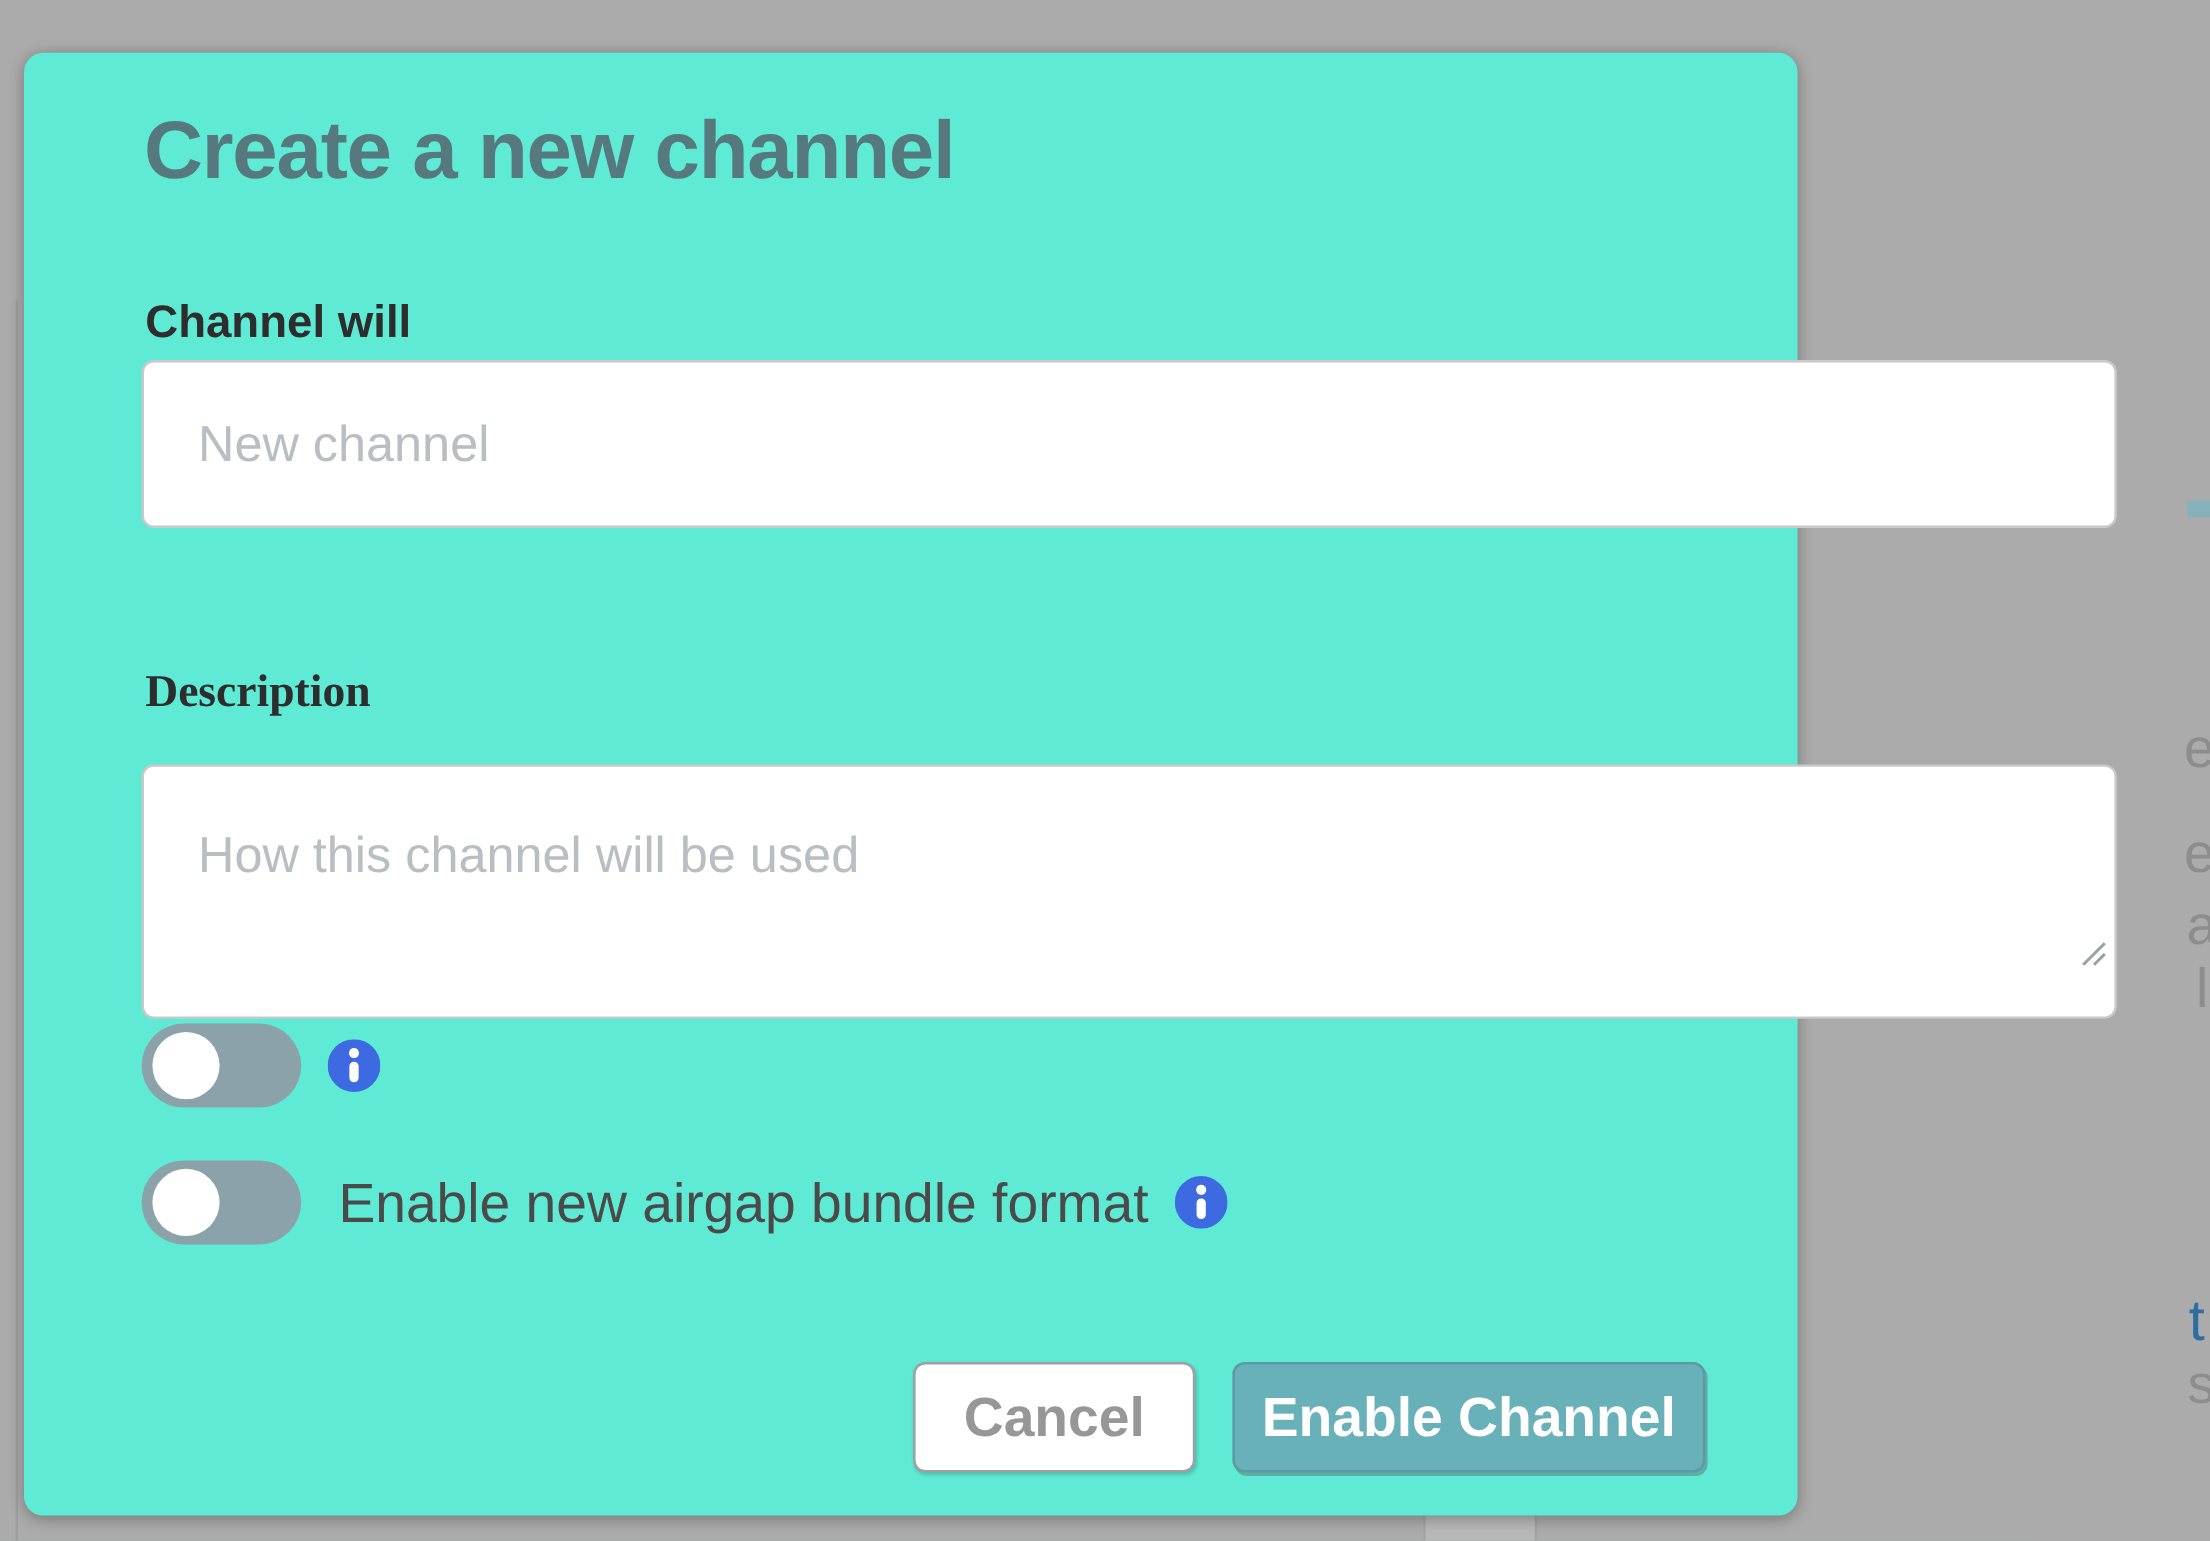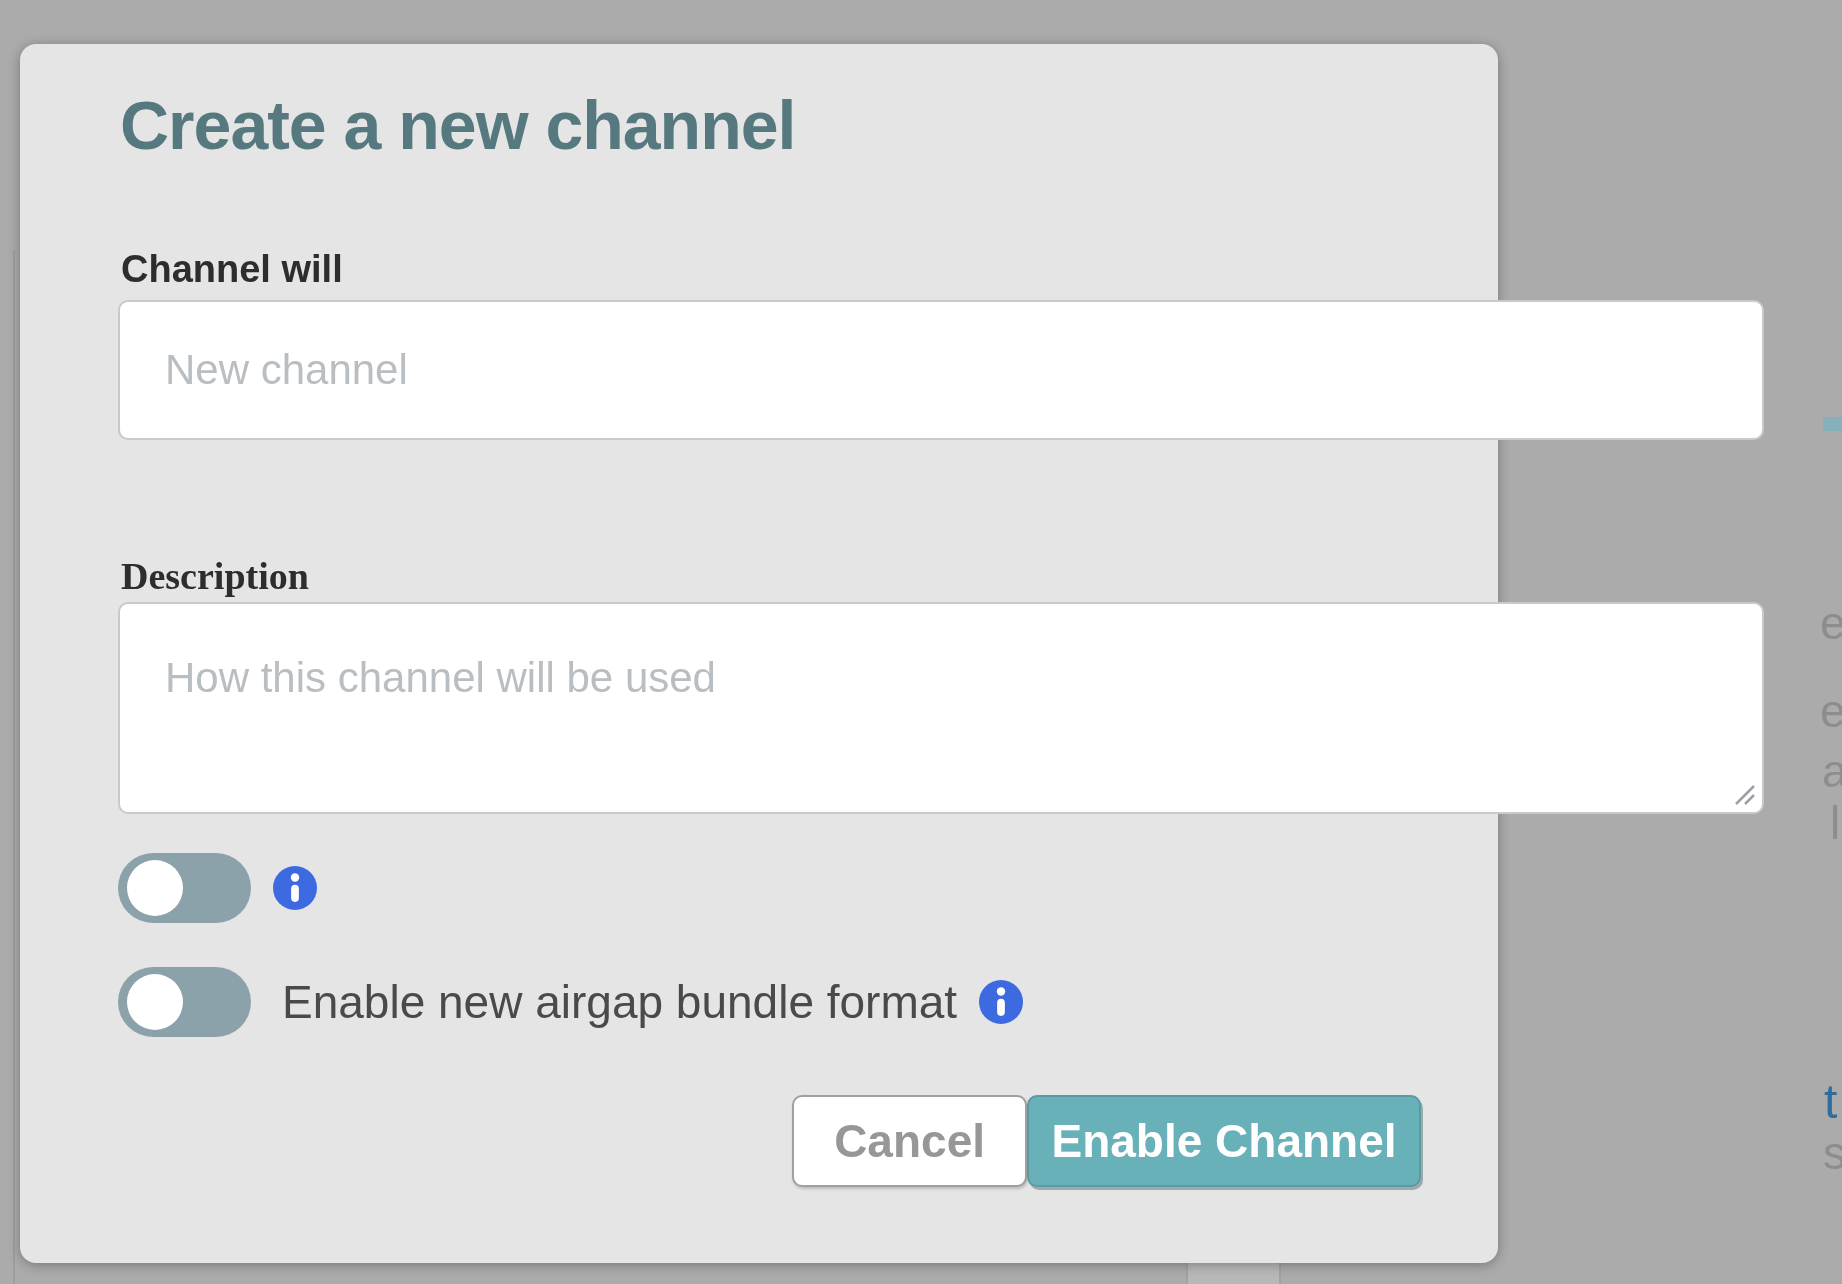--- a/index.html
+++ b/index.html
@@ -10,21 +10,21 @@
   }
   
   .bg-frag{position:absolute;color:#8d8d8d;font-size:46px;line-height:1;}
   .bg-frag.blue{color:#2e6da0;font-size:48px;}
   .bg-accent-bar{position:absolute;left:1823px;top:417px;width:19px;height:14px;background:#87b1ba;}
   .bg-bottom-box{position:absolute;left:1186px;top:1263px;width:95px;height:21px;background:#b8b8b8;border-left:2px solid #a2a2a2;border-right:2px solid #a2a2a2;box-sizing:border-box;}
   .bg-left-line{position:absolute;left:13px;top:250px;width:2px;height:1034px;background:#9e9e9e;}
   
   .modal{
     position:absolute;left:20px;top:44px;width:1478px;height:1219px;
-    background:#e5e5e5;border-radius:16px;
+    background:#5eead4;border-radius:16px;
     box-shadow:0 2px 12px rgba(0,0,0,0.30);
     box-sizing:border-box;
   }
   .modal-title{
     position:absolute;left:100px;top:44px;margin:0;
     font-size:68px;font-weight:bold;letter-spacing:-1px;
     color:var(--title-color,#56797f);line-height:1.1;
   }
   .field-label{
     position:absolute;left:101px;
@@ -37,21 +37,21 @@
     box-sizing:border-box;border:2px solid #c9c9c9;border-radius:10px;
     font-family:"Liberation Sans", sans-serif;font-size:42px;color:#3a3a3a;
     padding:0 45px;outline:none;background:#fff;margin-top:10px;
   }
   .text-input::placeholder{color:#b9bec2;opacity:1;}
   .textarea-wrap{position:absolute;left:98px;top:558px;width:1646px;height:212px;}
   .text-area{
     width:100%;height:100%;box-sizing:border-box;
     border:2px solid #c9c9c9;border-radius:10px;resize:none;
     font-family:"Liberation Sans", sans-serif;font-size:42px;color:#3a3a3a;
-    padding:50px 45px;outline:none;background:#fff;display:block;
+    padding:50px 45px;outline:none;background:#fff;display:block;margin-top:35px;
   }
   .text-area::placeholder{color:#b9bec2;opacity:1;}
   .resize-handle{position:absolute;right:8px;bottom:8px;}
   
   .toggle-row{
     position:absolute;left:98px;height:72px;
     display:flex;align-items:center;
   }
   .row-semver{top:808px;}
   .row-airgap{top:922px;}
@@ -62,22 +62,22 @@
   .knob{
     position:absolute;left:9px;top:7px;width:56px;height:56px;
     border-radius:50%;background:#ffffff;
   }
   .toggle-label{
     margin-left:31px;font-size:46px;color:#4a4a4a;line-height:1;white-space:nowrap;
   }
   .info{width:44px;height:44px;margin-left:22px;flex:0 0 auto;cursor:pointer;display:block;}
   
   .footer{
-    position:absolute;top:1051px;right:77px;
-    display:flex;align-items:flex-end;
+    position:absolute;top:1091px;right:77px;
+    display:flex;gap:31px;align-items:flex-end;
   }
   .btn{
     height:92px;border-radius:10px;box-sizing:border-box;
     display:flex;align-items:center;justify-content:center;
     font-family:"Liberation Sans", sans-serif;font-size:46px;font-weight:bold;
     cursor:pointer;line-height:1;
   }
   .btn-cancel{
     min-width:226px;background:#ffffff;border:2px solid #a0a0a0;color:#979797;
     box-shadow:1px 2px 3px rgba(0,0,0,0.18);padding:0 40px;

